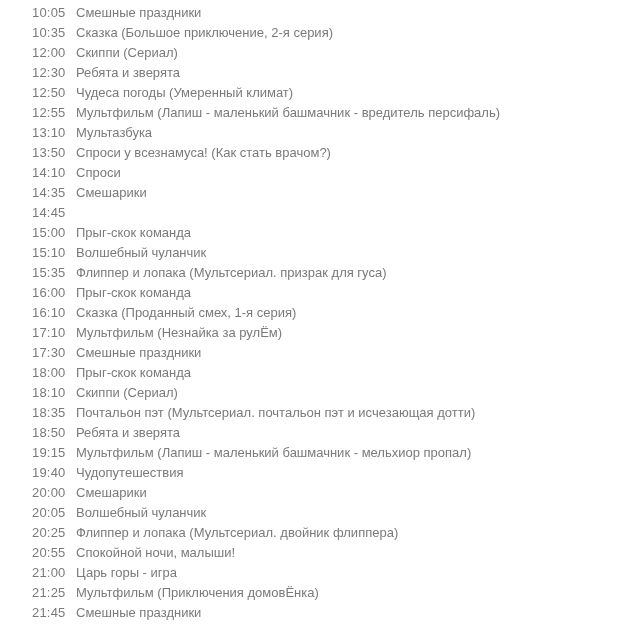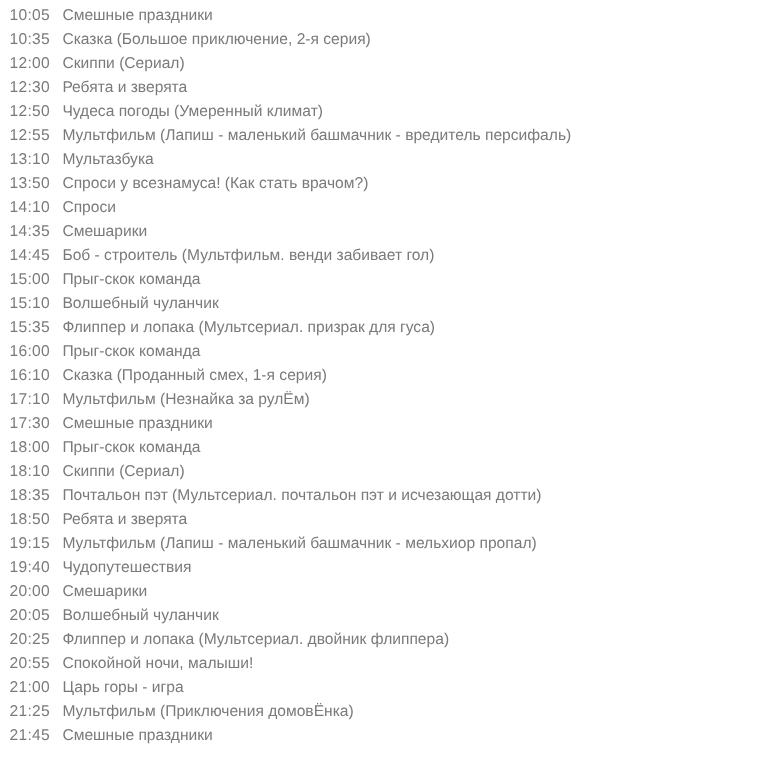--- a/index.html
+++ b/index.html
@@ -18,20 +18,21 @@
   .schedule {
     display: flex;
     flex-direction: column;
   }
   .row {
     display: flex;
     align-items: flex-start;
     line-height: 19px;
     padding: 0.5px 0;
     position: relative;
+    margin-left: 24px;
   }
   .time {
     width: 40px;
     flex: 0 0 auto;
     letter-spacing: 0.2px;
   }
   .title {
     flex: 1 1 auto;
     padding-left: 4px;
   }
@@ -89,21 +90,20 @@
     <div class="row">
       <span class="time">14:10</span>
       <span class="title">Спроси</span>
     </div>
     <div class="row">
       <span class="time">14:35</span>
       <span class="title">Смешарики</span>
     </div>
     <div class="row">
       <span class="time">14:45</span>
-      <span class="title">Боб - строитель (Мультфильм. венди забивает гол)</span>
     </div>
     <div class="row">
       <span class="time">15:00</span>
       <span class="title">Прыг-скок команда</span>
     </div>
     <div class="row">
       <span class="time">15:10</span>
       <span class="title">Волшебный чуланчик</span>
     </div>
     <div class="row">

